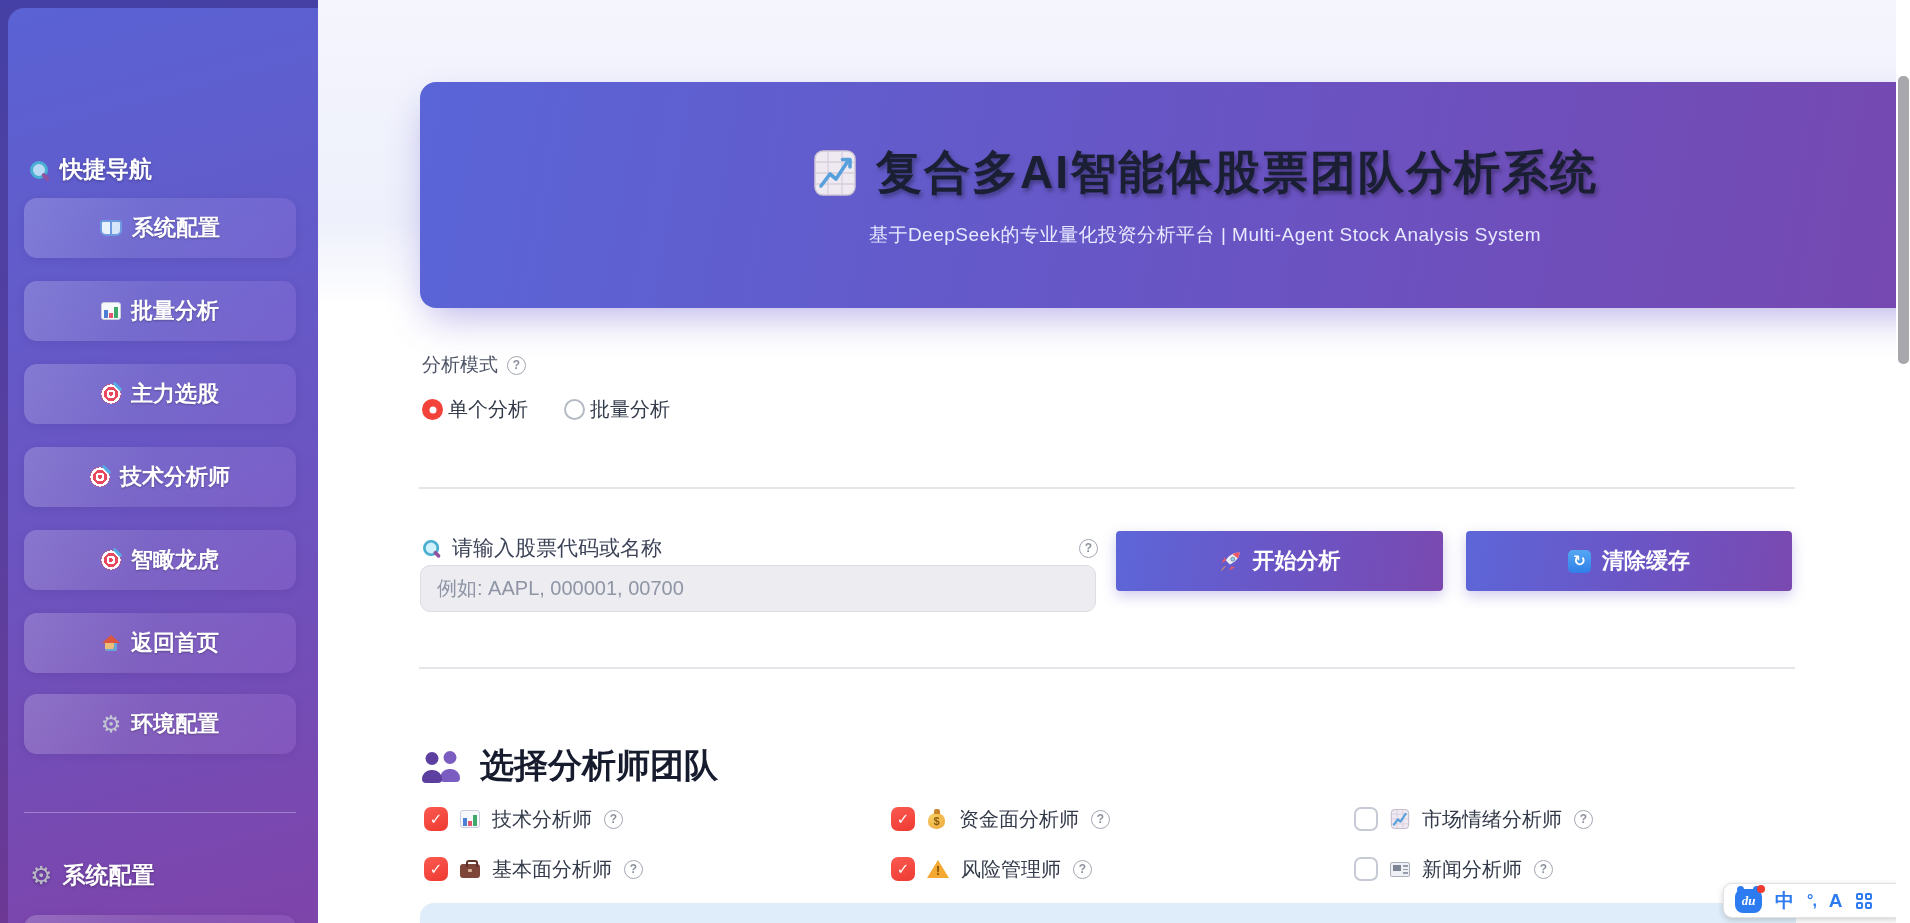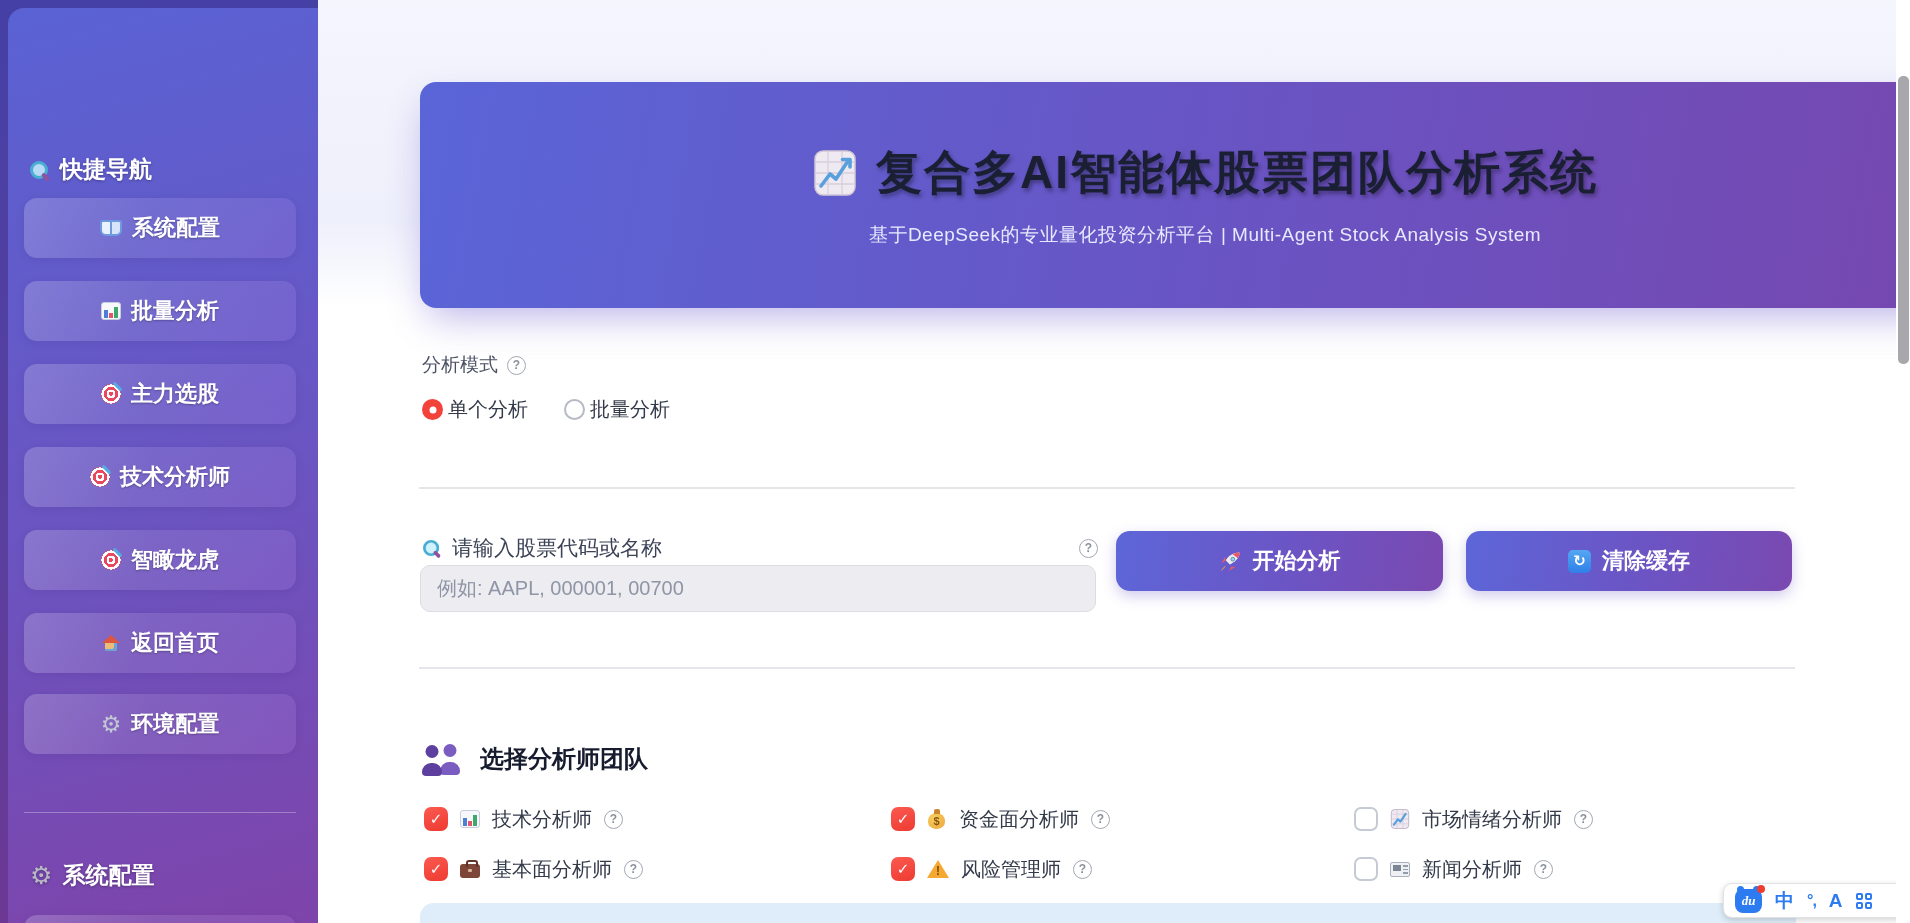--- a/index.html
+++ b/index.html
@@ -59,30 +59,30 @@
   .divider.d2 { top:667px; }
 
   .input-label-row { position:absolute; left:104px; top:534px; width:676px;
     display:flex; align-items:center; justify-content:space-between; }
   .input-label-left { display:flex; align-items:center; gap:10px; font-size:21px; color:#3c4357; }
   .stock-input { position:absolute; left:102px; top:565px; width:676px; height:47px;
     background:#ececf1; border:1px solid #dcdce2; border-radius:10px; padding:0 16px;
     font-size:20px; color:#5a6070; font-family:"Liberation Sans","DejaVu Sans",sans-serif; outline:none; }
   .stock-input::placeholder { color:#8f95a5; }
 
-  .action-btn { position:absolute; top:531px; height:60px; border:none; border-radius:14px; cursor:pointer;
+  .action-btn { position:absolute; top:531px; height:60px; border:none; border-radius:4px; cursor:pointer;
     background:linear-gradient(100deg,#5d66d8 0%,#6c54c4 55%,#7a49b0 100%);
     color:#ffffff; font-size:22px; font-weight:700; font-family:"Liberation Sans","DejaVu Sans",sans-serif;
     display:flex; align-items:center; justify-content:center; gap:11px;
     box-shadow:0 5px 14px rgba(90,70,190,.28); }
   .action-btn.start { left:798px; width:327px; }
   .action-btn.clear { left:1148px; width:326px; }
 
   .team-header { position:absolute; left:104px; top:743px; display:flex; align-items:center; gap:16px; }
-  .team-title { font-size:24px; font-weight:800; color:#161b2e; }
+  .team-title { font-size:34px; font-weight:800; color:#161b2e; }
 
   .analyst-grid { position:absolute; left:106px; top:806px; width:1375px;
     display:grid; grid-template-columns:467px 463px 1fr; grid-auto-rows:26px; row-gap:24px; align-items:center; }
   .analyst { display:flex; align-items:center; gap:12px; cursor:pointer; }
   .cb { width:24px; height:24px; border-radius:7px; display:flex; align-items:center; justify-content:center; flex:none; }
   .cb.checked { background:linear-gradient(160deg,#fb5a50,#ee3a32); color:#fff; font-size:15px; font-weight:900; }
   .cb.unchecked { background:#fff; border:2px solid #c6cad4; }
   .a-label { font-size:20px; color:#333a49; }
 
   .blue-panel { position:absolute; left:102px; top:903px; width:1376px; height:40px;

